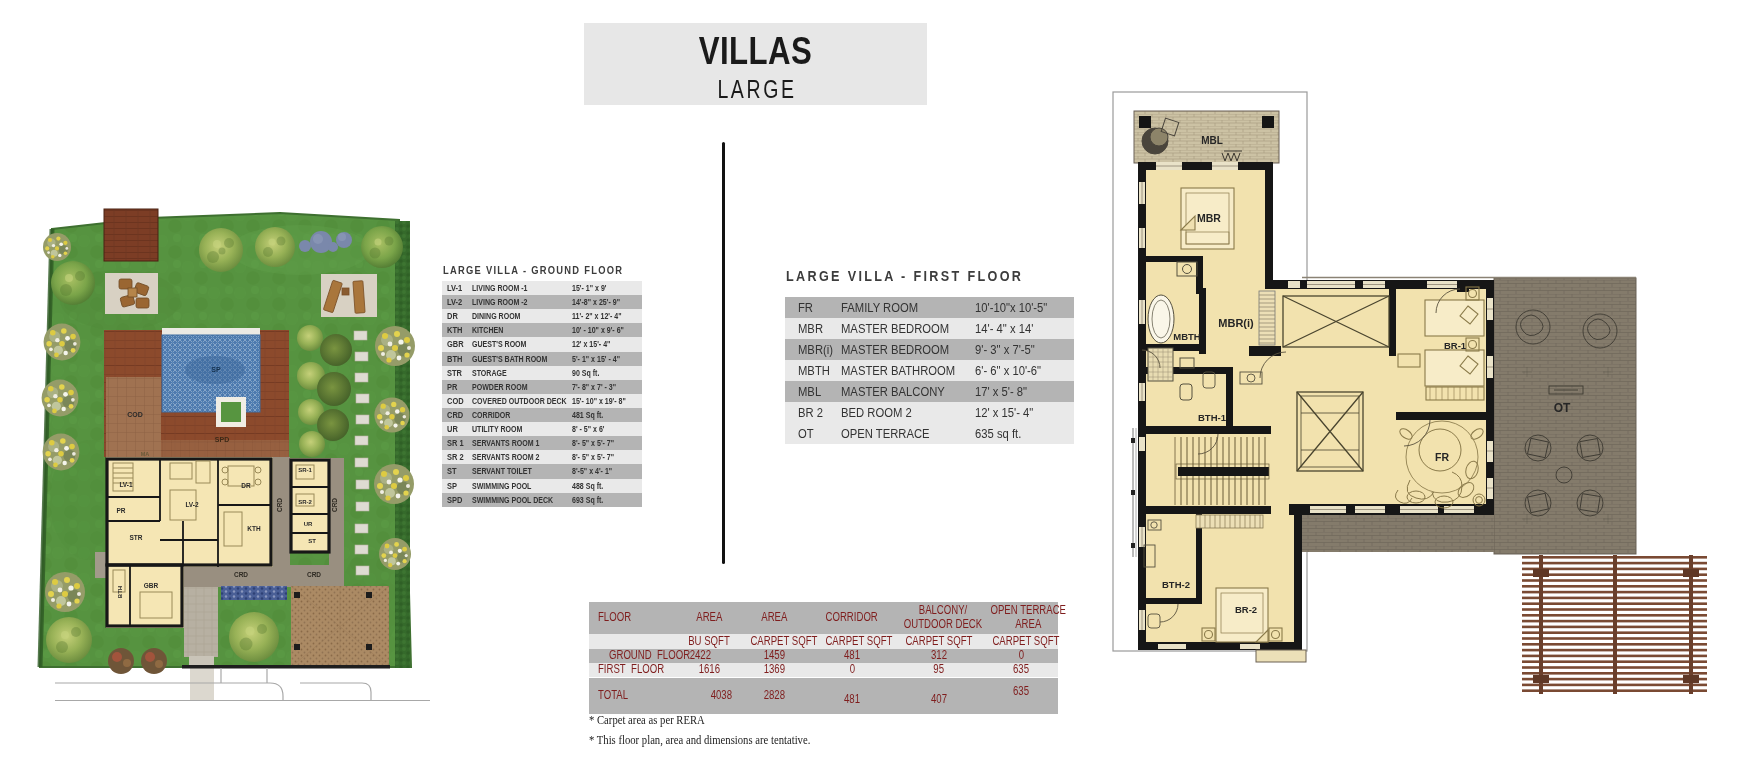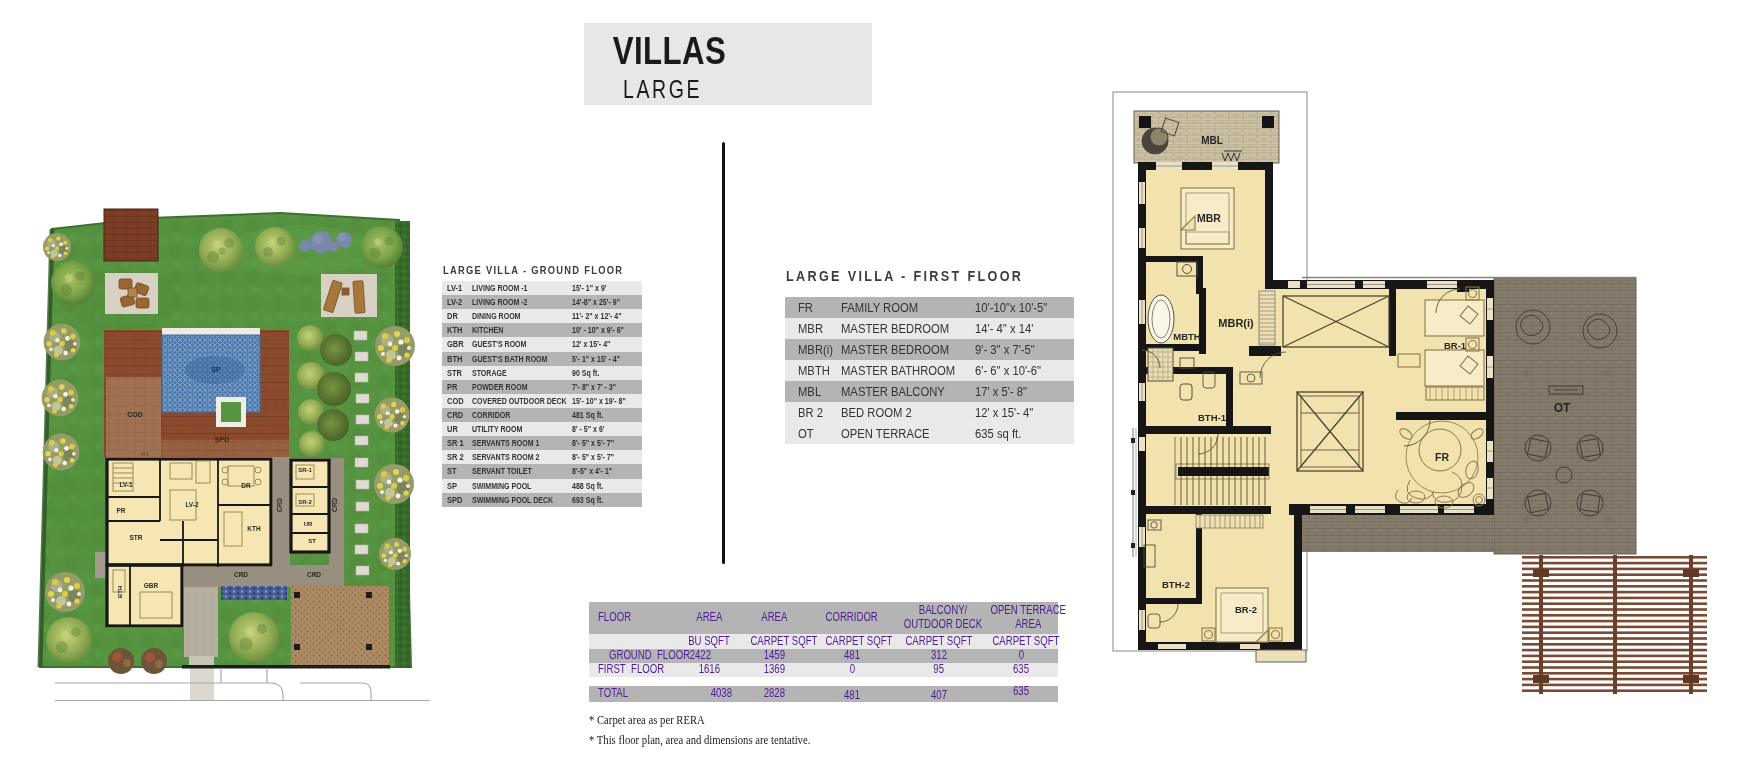--- a/index.html
+++ b/index.html
@@ -1,19 +1,19 @@
 <!DOCTYPE html>
 <html><head>
 <meta charset="utf-8">
 <style>
 html,body{margin:0;padding:0;background:#fff}
 #page{position:relative;width:1746px;height:768px;background:#fff;font-family:"Liberation Sans",sans-serif;overflow:hidden}
 .abs{position:absolute}
 
-#titlebox{position:absolute;left:584px;top:23px;width:288px;height:82px;background:#e7e7e7;color:#1a1a1a}
+#titlebox{position:absolute;left:584px;top:23px;width:343px;height:82px;background:#e7e7e7;text-align:center;color:#1a1a1a}
 #titlebox .t1{font-size:39px;font-weight:bold;letter-spacing:0.5px;line-height:1;margin-top:8px;transform:scaleX(0.8);transform-origin:center}
 #titlebox .t2{font-size:26px;font-weight:normal;letter-spacing:3.5px;line-height:1;margin-top:6px;text-indent:4px;transform:scaleX(0.75);transform-origin:center}
 
 #divider{position:absolute;left:722px;top:142px;width:3px;height:422px;background:#111;border-radius:2px}
 
 .ttitle{position:absolute;font-weight:bold;color:#3c3c3c;white-space:nowrap}
 #gt-title{left:443px;top:264px;font-size:11px;letter-spacing:1.5px;transform:scaleX(0.85);transform-origin:left}
 #ft-title{left:786px;top:268px;font-size:14px;letter-spacing:2.6px;transform:scaleX(0.9);transform-origin:left}
 
 #gtable{position:absolute;left:442px;top:281px;width:200px}
@@ -25,21 +25,21 @@
 #gtable .c3{position:absolute;left:130px;top:50%;transform:translateY(-50%) scaleX(0.8);transform-origin:left center;letter-spacing:0}
 
 #ftable{position:absolute;left:785px;top:297px;width:289px}
 #ftable .row{position:relative;height:21px;font-size:12.5px;color:#333}
 #ftable .row.d{background:#b4b4b4}
 #ftable .row.l{background:#e9e9e9}
 #ftable .c1{position:absolute;left:13px;top:50%;transform:translateY(-50%) scaleX(0.9);transform-origin:left center}
 #ftable .c2{position:absolute;left:56px;top:50%;transform:translateY(-50%) scaleX(0.9);transform-origin:left center}
 #ftable .c3{position:absolute;left:190px;top:50%;transform:translateY(-50%) scaleX(0.9);transform-origin:left center}
 
-#stable{position:absolute;left:589px;top:602px;width:469px;color:#4c1d95}
+#stable{position:absolute;left:589px;top:602px;width:469px;color:#7f1d1d}
 #stable .srow{position:relative}
 #stable .d{background:#b4b4b4}
 #stable .l{background:#e9e9e9}
 #stable .cell{position:absolute;top:50%;transform:translateY(-50%);font-size:12px;line-height:1.15;text-align:center;white-space:nowrap}
 #stable .cell i{font-style:normal;display:inline-block;transform:scaleX(0.8);transform-origin:center}
 #stable .cell.lft i{transform-origin:left center}
 
 .fnote{position:absolute;left:589px;font-family:"Liberation Serif",serif;font-size:13.5px;color:#222;white-space:nowrap;transform:scaleX(0.79);transform-origin:left}
 </style>
 </head>
@@ -199,21 +199,21 @@
       <span class="cell" style="left:395px;width:74px"><i>0</i></span>
     </div>
     <div class="srow l" style="height:14px">
       <span class="cell lft" style="left:9px"><i>FIRST&nbsp; FLOOR</i></span>
       <span class="cell" style="left:88px;width:65px"><i>1616</i></span>
       <span class="cell" style="left:153px;width:65px"><i>1369</i></span>
       <span class="cell" style="left:228px;width:70px"><i>0</i></span>
       <span class="cell" style="left:305px;width:90px"><i>95</i></span>
       <span class="cell" style="left:395px;width:74px"><i>635</i></span>
     </div>
-    <div class="srow d" style="height:16px;margin-top:9px">
+    <div class="srow d" style="height:36px;margin-top:1px">
       <span class="cell lft" style="left:9px"><i>TOTAL</i></span>
       <span class="cell" style="left:100px;width:65px"><i>4038</i></span>
       <span class="cell" style="left:153px;width:65px"><i>2828</i></span>
       <span class="cell" style="left:228px;width:70px;top:62%"><i>481</i></span>
       <span class="cell" style="left:305px;width:90px;top:62%"><i>407</i></span>
       <span class="cell" style="left:395px;width:74px;top:40%"><i>635</i></span>
     </div>
   </div>
 
   <div class="fnote" style="top:712px">* Carpet area as per RERA</div>

